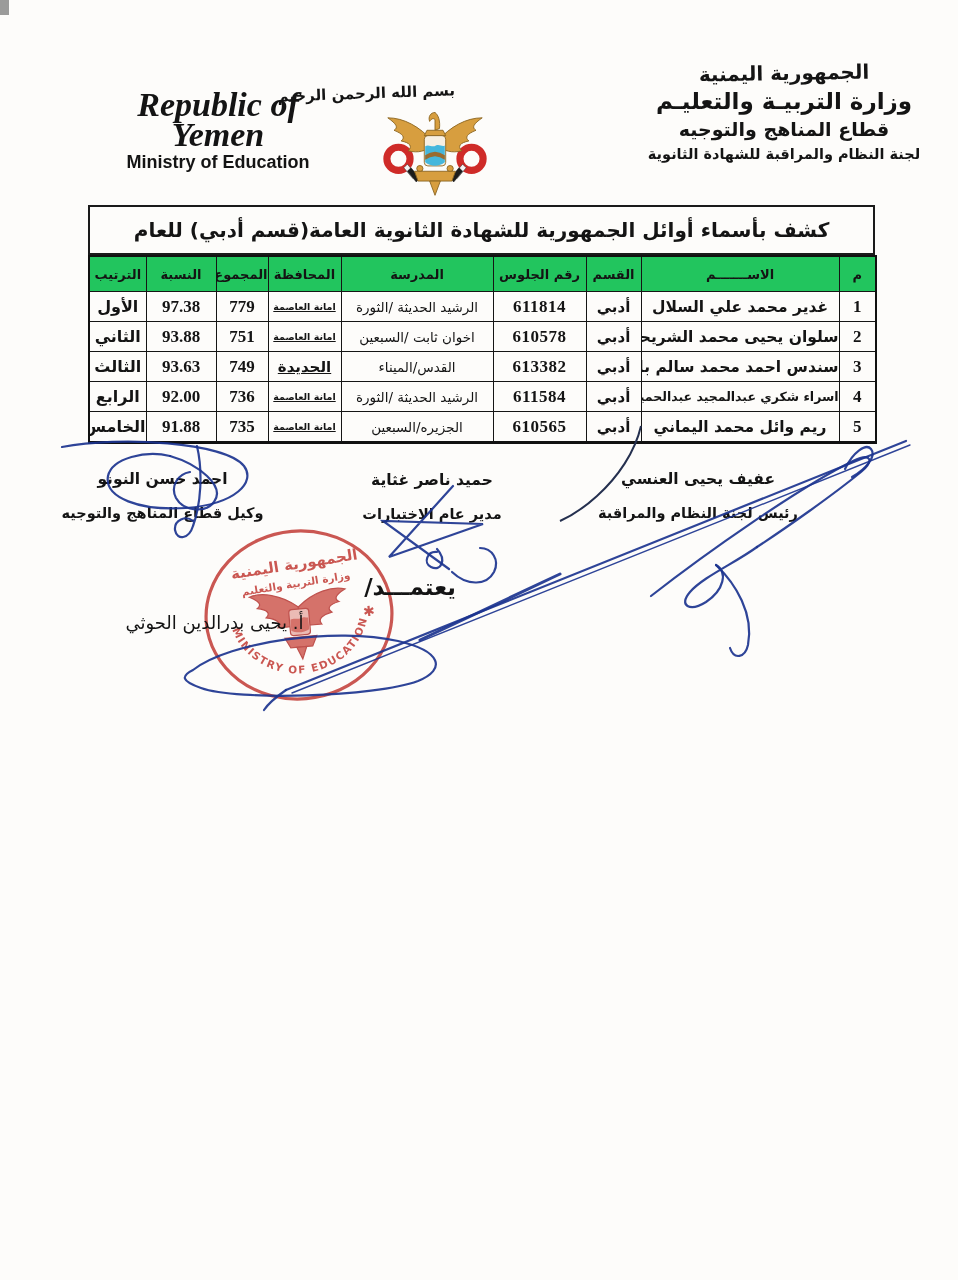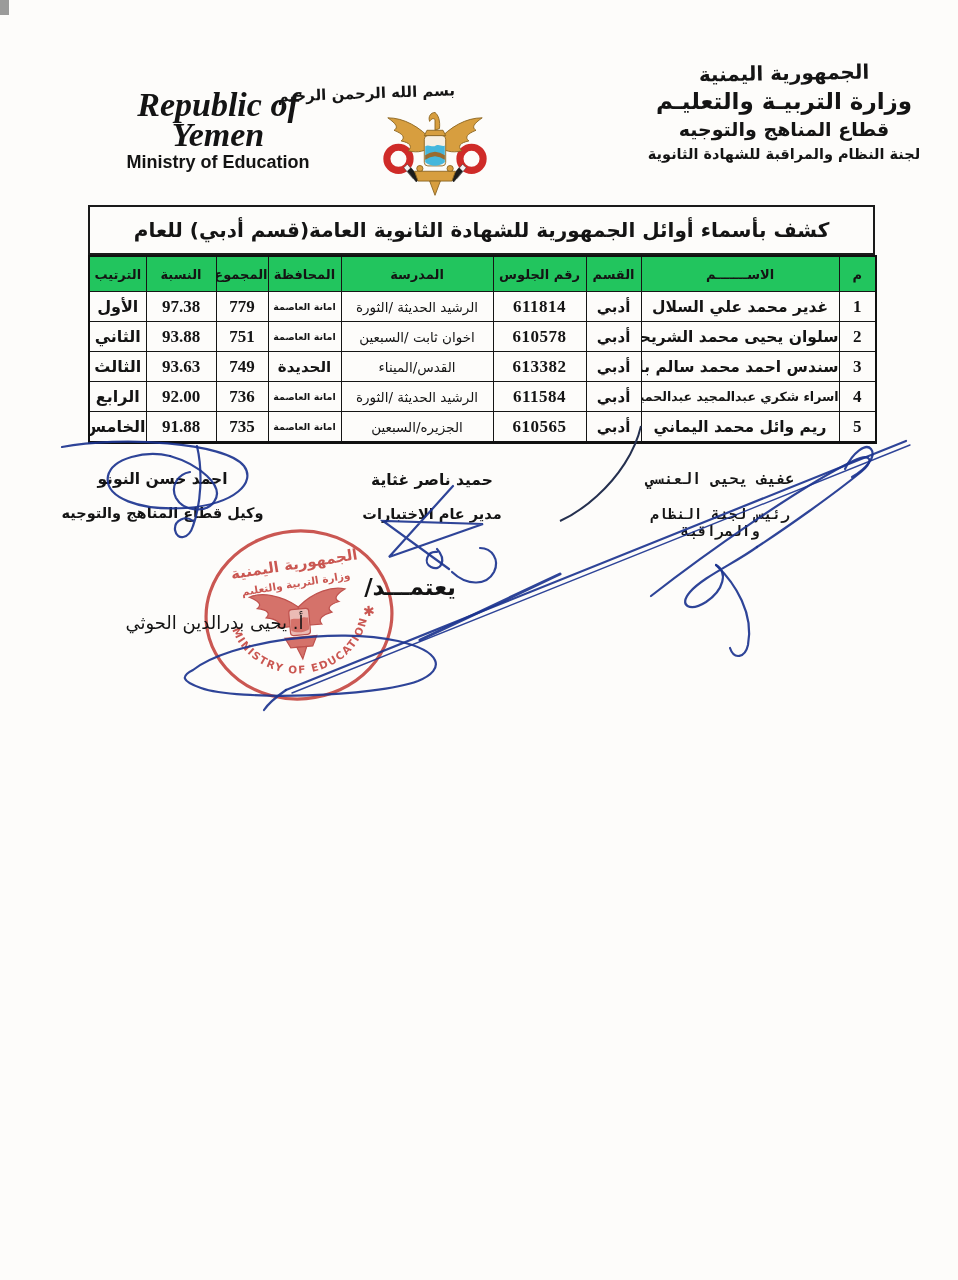--- a/index.html
+++ b/index.html
@@ -38,31 +38,31 @@
     border:1px solid #151515;text-align:center;vertical-align:middle;
     padding:0;overflow:hidden;white-space:nowrap;
   }
   .results th{background:#22c55e;height:34px;font-size:13px;font-weight:bold;text-align:center;}
   .results td{height:29px;background:#fdfcfa;margin-top:36px;}
   .c-no   {font-family:"Liberation Serif",serif;font-size:17px;font-weight:bold;}
   .c-name {font-size:15.5px;font-weight:bold;}
   .c-sec  {font-size:15px;font-weight:bold;}
   .c-seat {font-family:"Liberation Serif",serif;font-size:17px;font-weight:bold;letter-spacing:.5px;}
   .c-school{font-size:13.5px;font-weight:normal;}
-  .c-gov  {font-size:9.5px;font-weight:bold;}
+  .c-gov  {font-size:9.5px;font-weight:bold;text-decoration:underline;}
   .c-total,.c-pct{font-family:"Liberation Serif",serif;font-size:17px;font-weight:bold;}
   .c-rank {font-size:16px;font-weight:bold;}
   .results tbody tr:nth-child(3) .c-gov{font-size:15px;}
   .results tbody tr:nth-child(4) .c-name{font-size:12.5px;}
 
   
   .sig-block{position:absolute;text-align:center;direction:rtl;}
   .sig-block .s-name{font-size:15.5px;font-weight:bold;}
   .sig-block .s-title{font-size:14.5px;font-weight:bold;margin-top:17px;}
-  .sig-right{left:610px;top:470px;width:220px;font-family:Liberation Mono, monospace;}
+  .sig-right{left:588px;top:470px;width:220px;}
   .sig-mid{left:332px;top:471px;width:200px;}
   .sig-left{left:55px;top:470px;width:215px;}
 
   .approve-label{left:360px;top:574px;width:100px;text-align:center;font-size:23px;font-weight:bold;direction:rtl;z-index:5;}
   .approve-name{left:122px;top:612px;width:185px;text-align:center;font-size:18px;font-weight:normal;direction:rtl;white-space:nowrap;z-index:5;}
   .approve-title{left:108px;top:649px;width:218px;text-align:center;font-size:21px;font-weight:bold;direction:rtl;white-space:nowrap;z-index:5;}
 
   .stamp{left:201px;top:527px;width:196px;height:176px;z-index:4;opacity:.85;transform:rotate(-5deg);}
   .ink{left:0;top:0;width:958px;height:1280px;z-index:6;pointer-events:none;}
   .speck{left:0;top:0;width:9px;height:15px;background:#4a4a4a;opacity:.55;}

